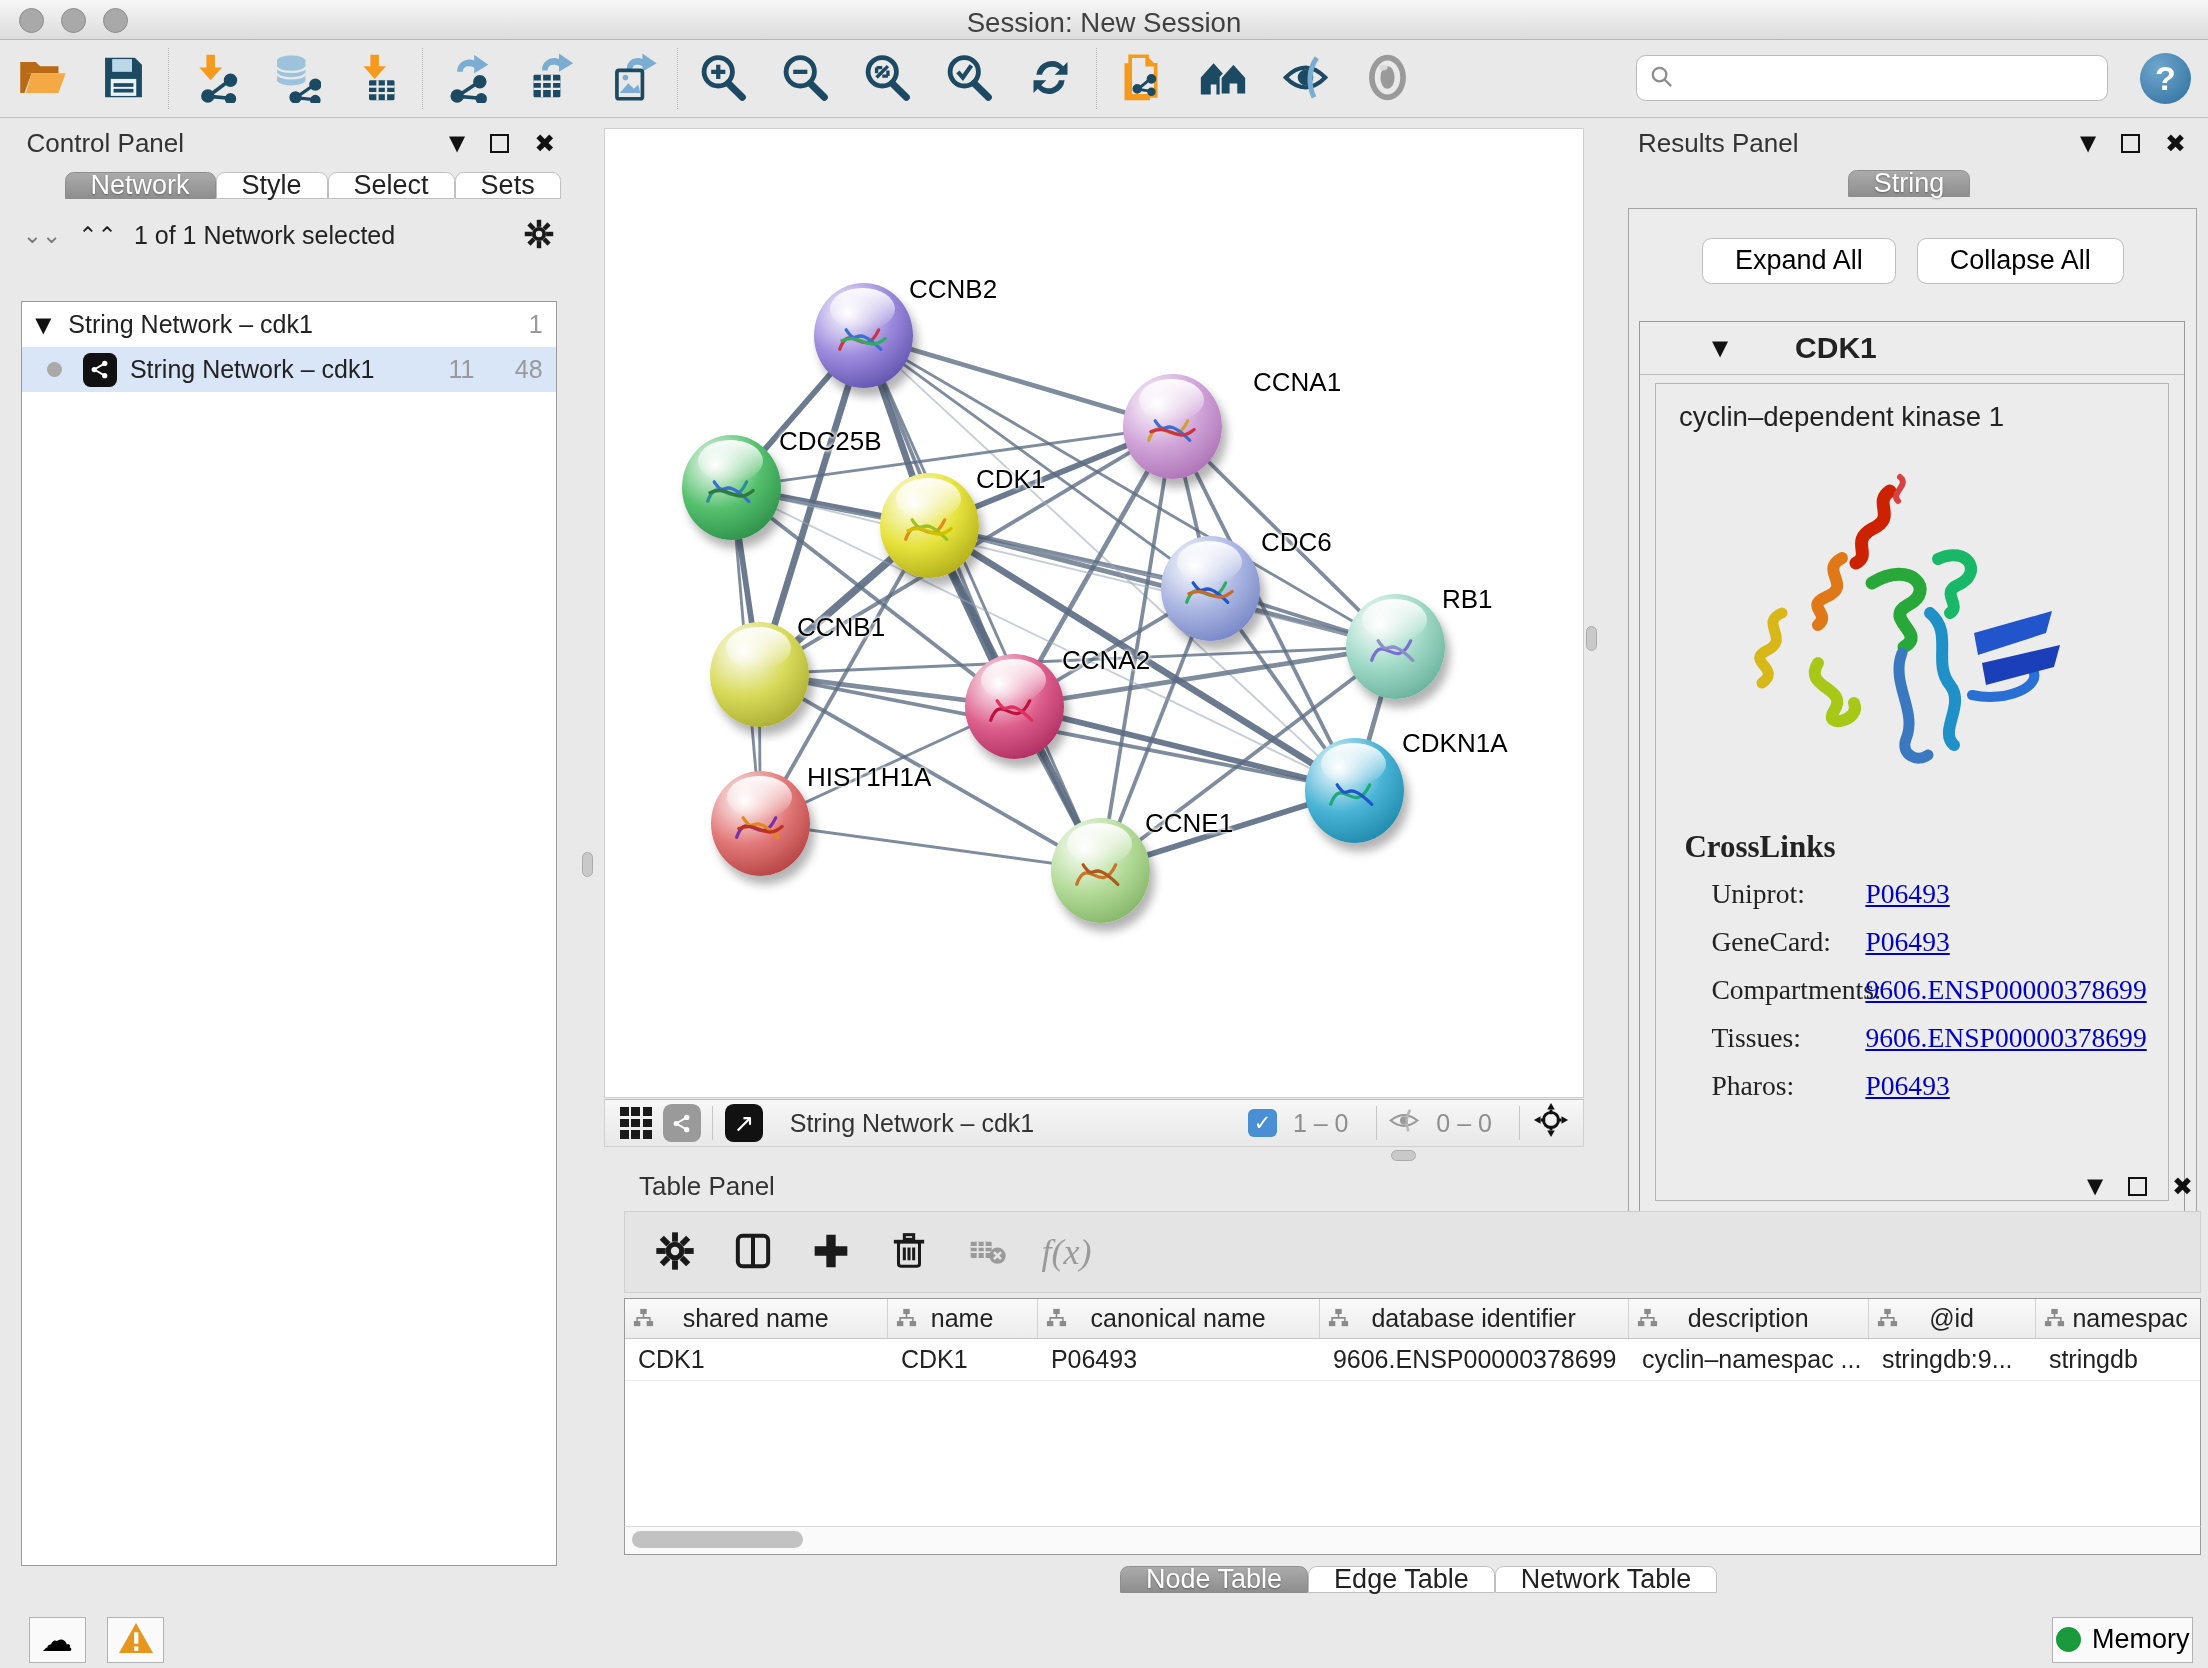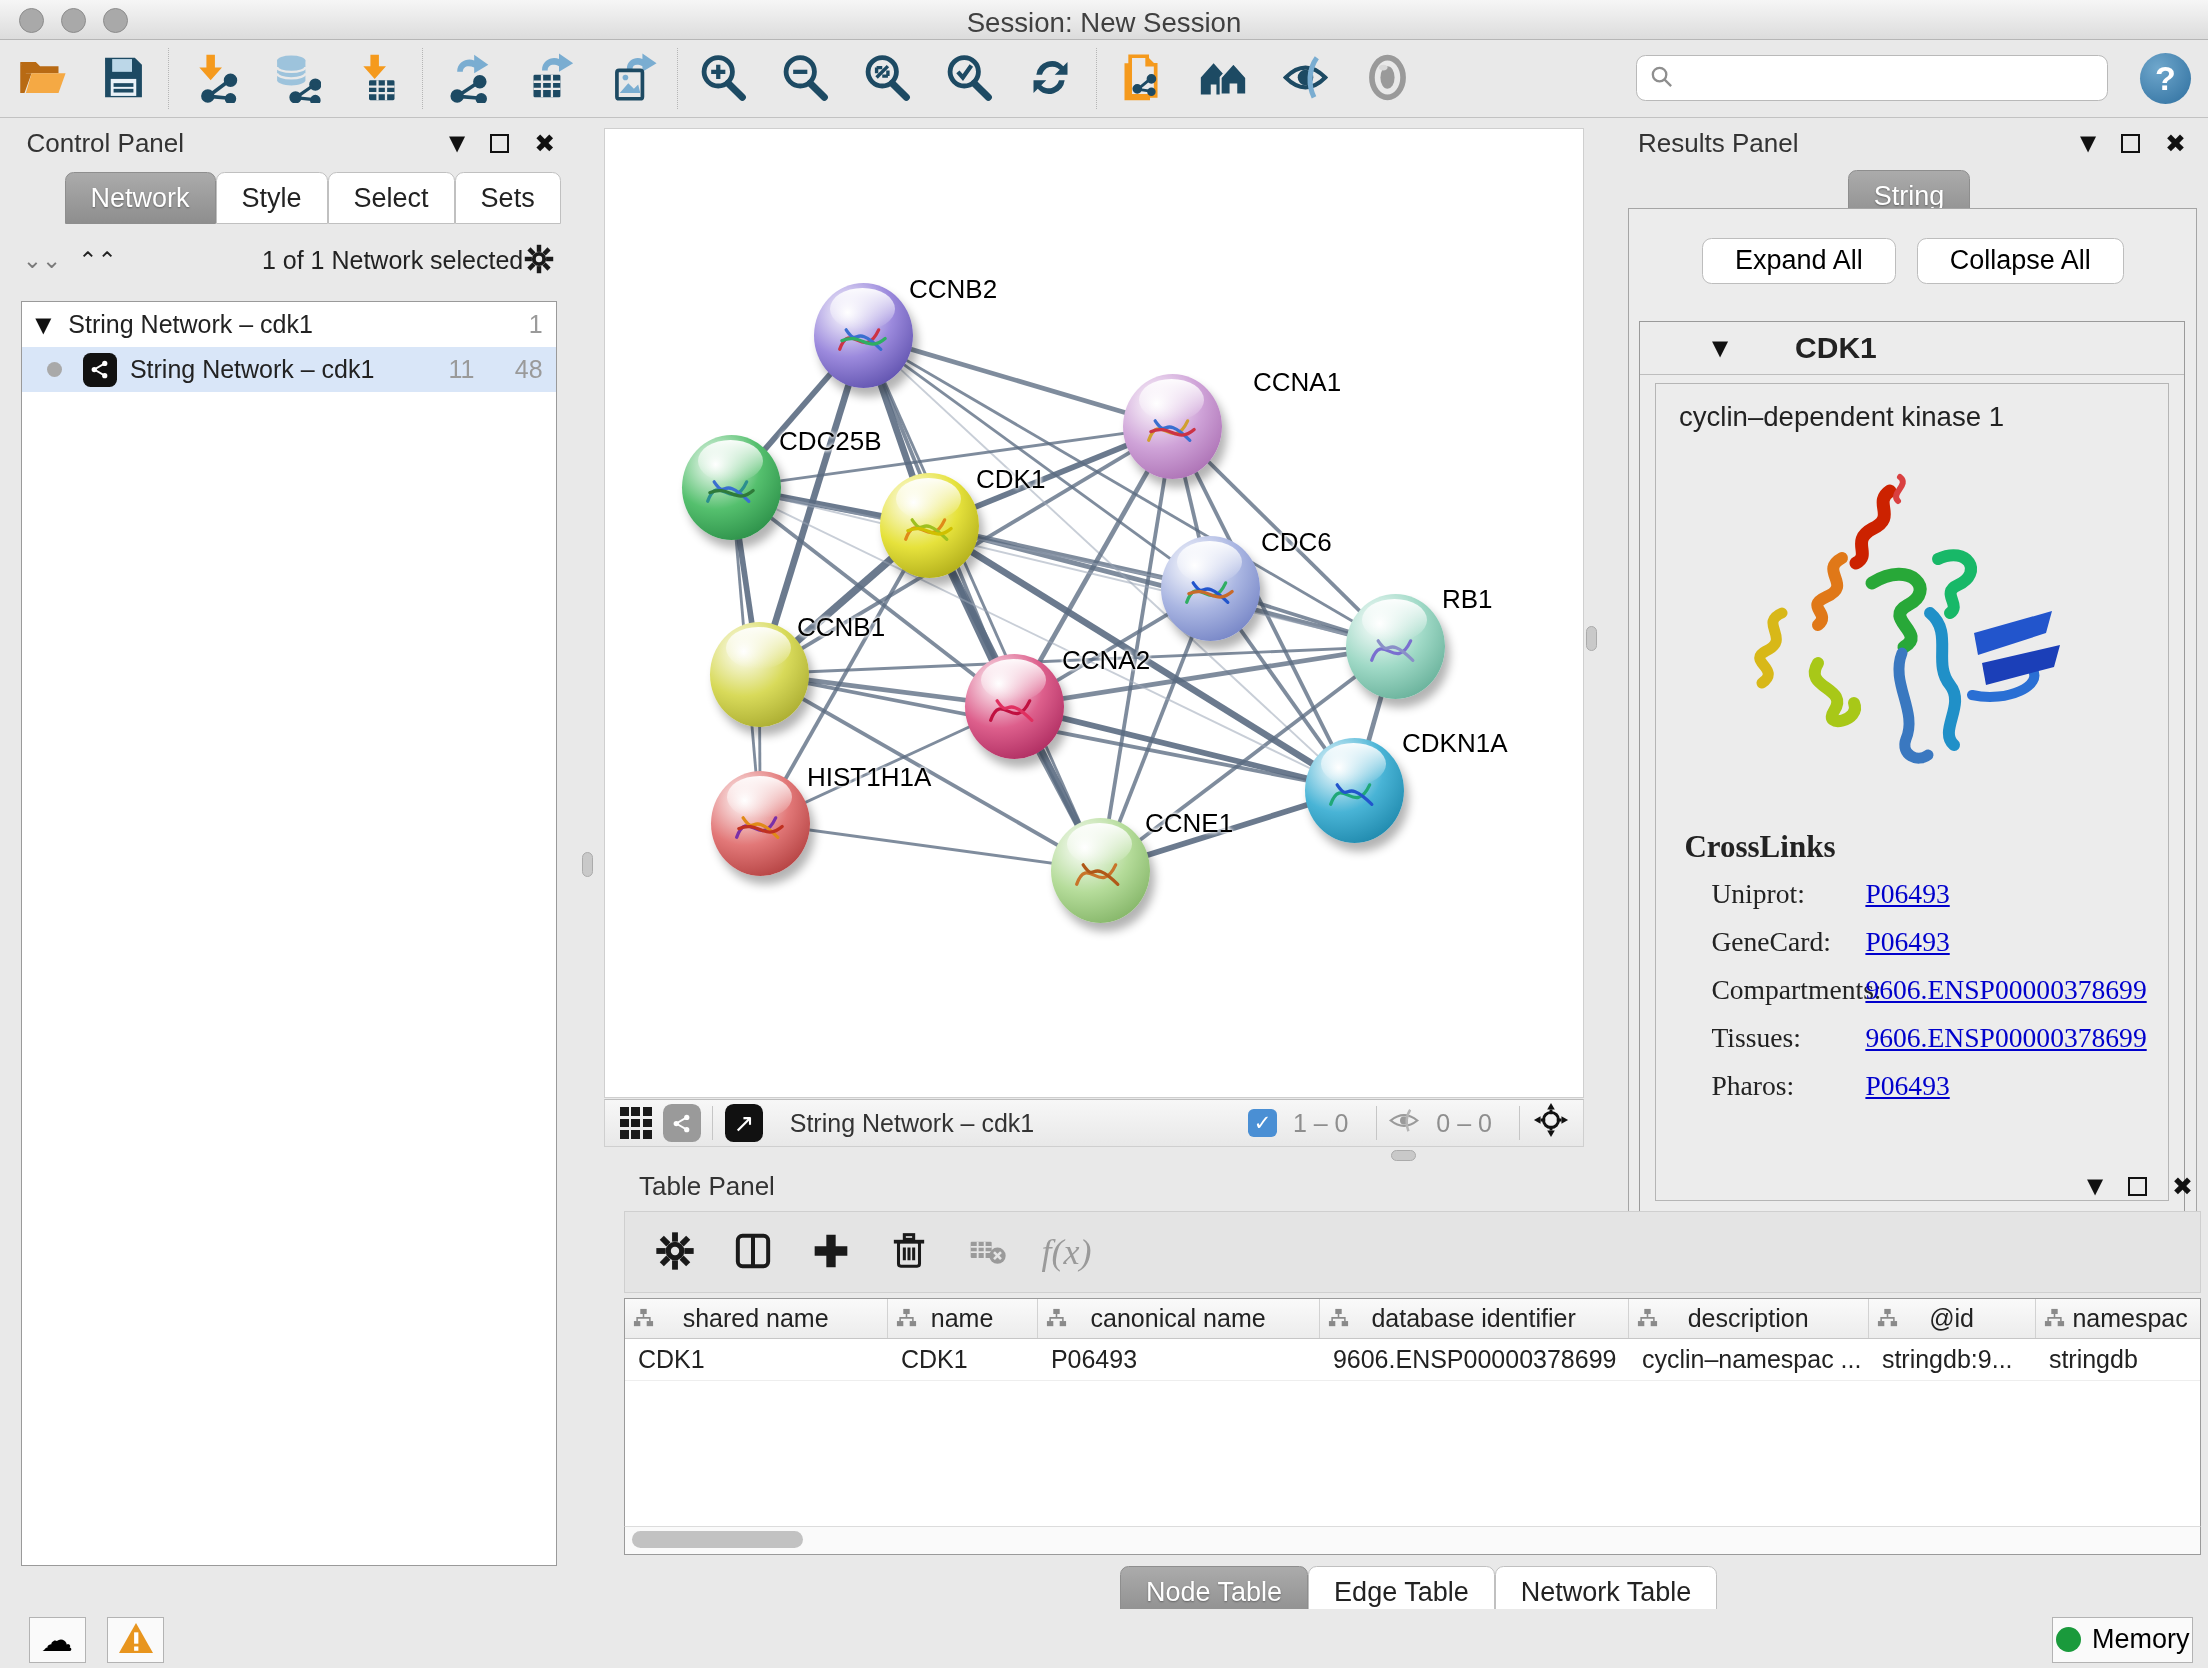--- a/index.html
+++ b/index.html
@@ -28,31 +28,31 @@
   #help-btn { position:absolute; left:2140px; top:13.3px; width:51px; height:51px; border:none;
     border-radius:50%; background:radial-gradient(circle at 35% 30%, #6fa7cc,#2d6e9e);
     color:#fff; font-size:34px; font-weight:bold; cursor:pointer; }
 
   
   .panel-title { font-size:26px; color:#333; }
   .panel-ctrl { display:flex; gap:25px; align-items:center; }
   .tri { font-family:"DejaVu Sans",sans-serif; font-size:21px; color:#111; }
   .boxic { width:19px; height:19px; border:2.9px solid #111; display:inline-block; }
   .xic { font-family:"DejaVu Sans",sans-serif; font-size:25px; font-weight:bold; color:#111; }
-  .tab { height:52px; padding:0 25px; background:#fff; border:1px solid #c0c0c0;
+  .tab { height:27px; padding:0 25px; background:#fff; border:1px solid #c0c0c0;
     border-radius:8.6px 8.6px 0 0; font-size:27px; display:flex; align-items:center; cursor:pointer; }
   .tab.active { background:linear-gradient(#ababab,#8e8e8e); color:#fff; border-color:#8e8e8e;
     text-shadow:0 1px 1.9px rgba(0,0,0,.35); }
 
   
   #control-panel { position:absolute; left:9.5px; top:124px; width:559px; height:1476px; }
   #cp-header { display:flex; justify-content:space-between; padding:3.8px 13.3px 0 17px; }
   #cp-tabs { display:flex; margin:13.3px 0 0 55px; }
   #cp-sub { display:flex; align-items:center; margin-top:13.3px; padding:0 13.3px; height:46px; }
-  #cp-sub .status { flex:1; text-align:right; font-size:25px; }
+  #cp-sub .status { flex:1; text-align:left; font-size:25px; }
   #cp-tree { position:absolute; left:11.4px; top:177px; width:536px; height:1265px;
     background:#fff; border:1.9px solid #9a9a9a; }
   .tree-row { display:flex; align-items:center; height:45px; font-size:25px; padding:0 13.3px; }
   .tree-row.selected { background:#d9e6f8; }
   .tree-count { color:#9a9a9a; margin-left:13.3px; }
   .dot { width:15px; height:15px; border-radius:50%; background:#a9a9a9; margin:0 21px 0 11.4px;}
   .share-chip { width:34px; height:34px; border-radius:7.6px; background:#111; display:flex;
     align-items:center; justify-content:center; margin-right:13.3px; }
   .chev { font-family:"DejaVu Sans",sans-serif; color:#7a7a7a; font-size:23px; margin-right:17px; }
 

